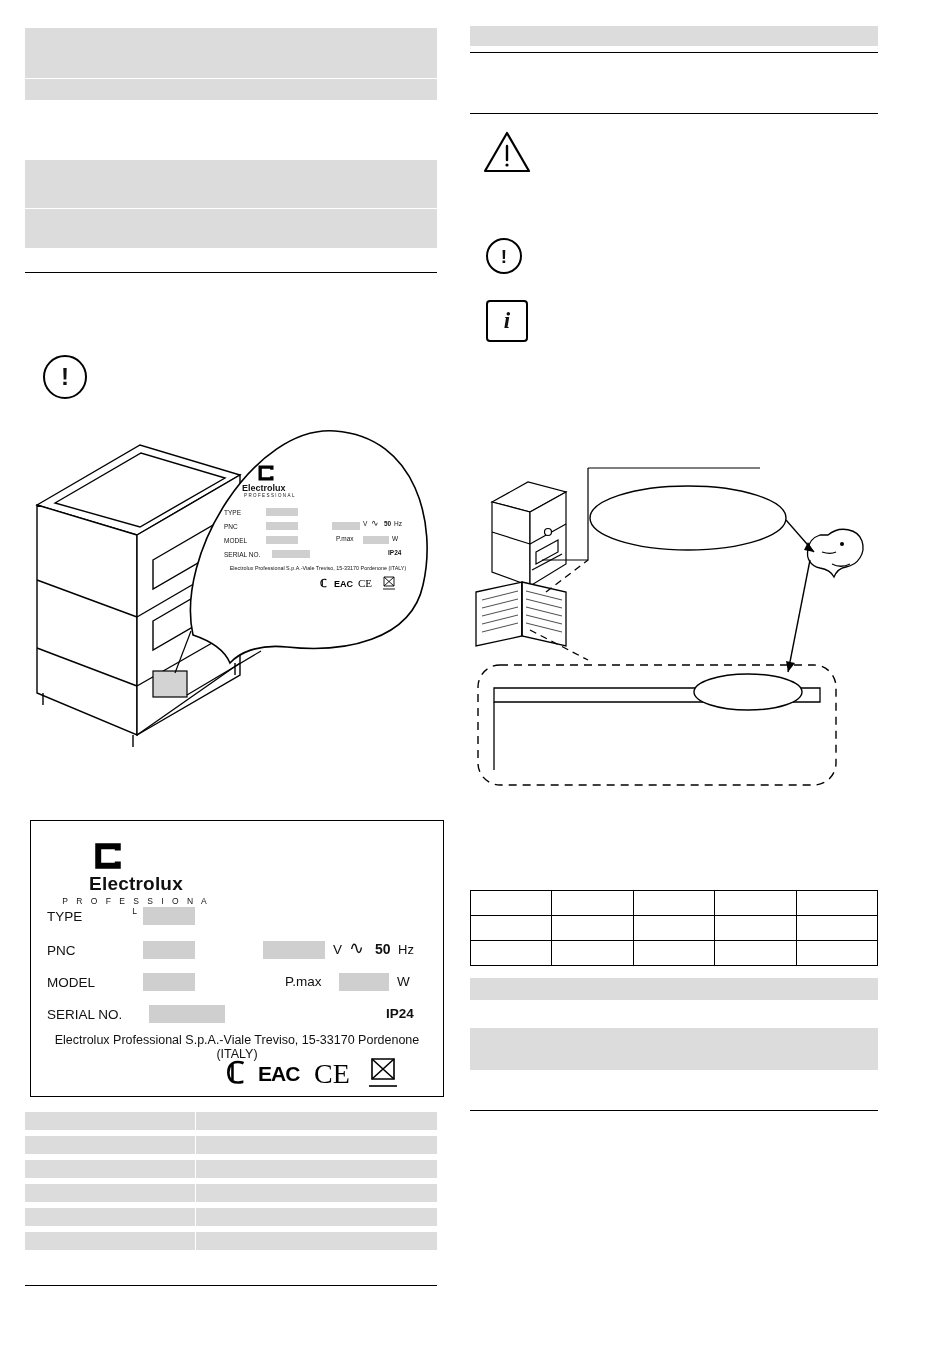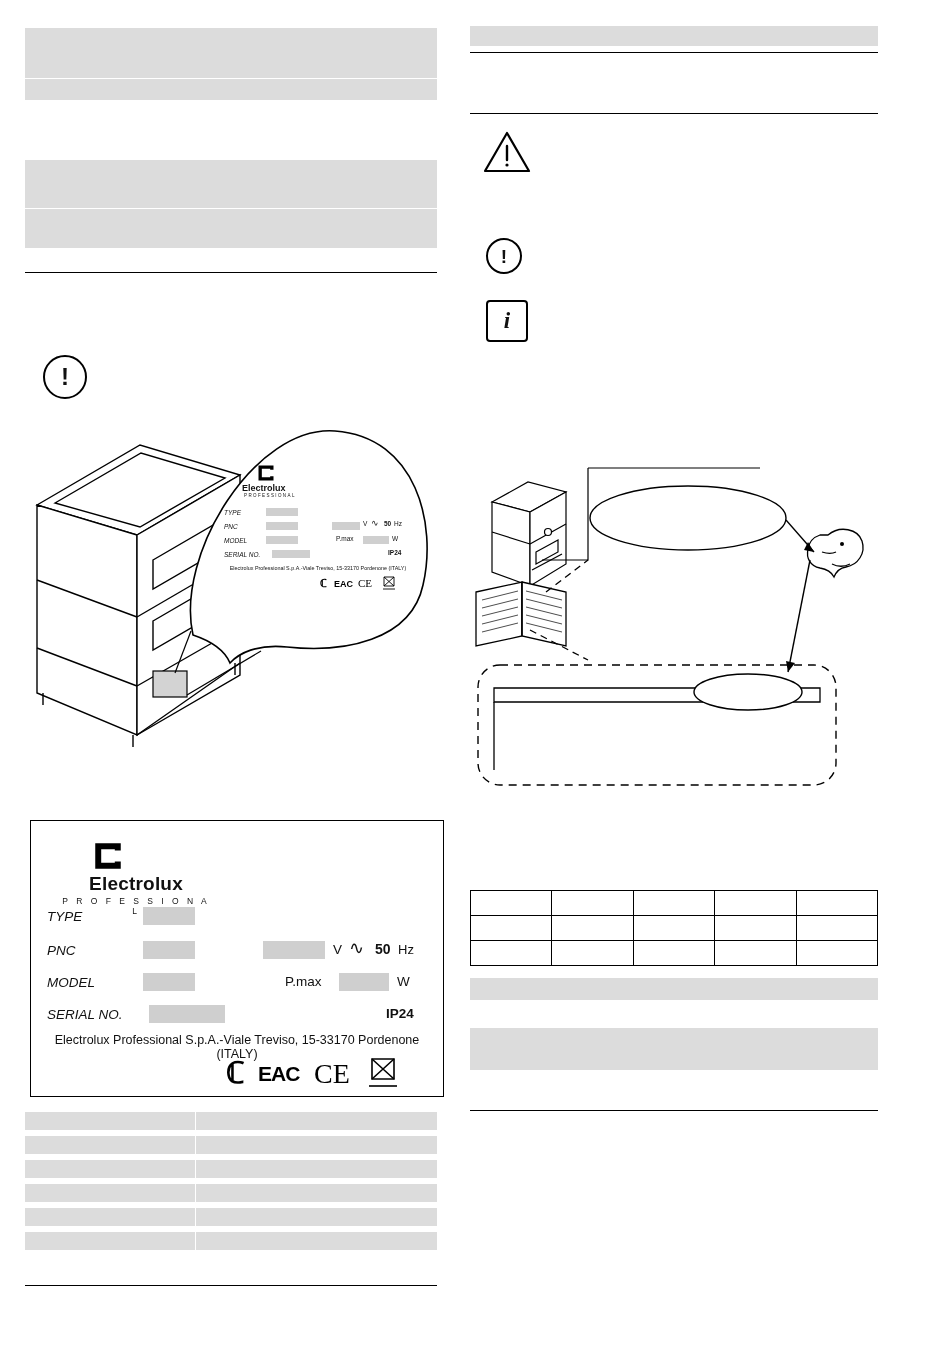--- a/index.html
+++ b/index.html
@@ -49,21 +49,21 @@
 
   
   #plate{
     position:absolute;left:5px;top:820px;width:412px;height:275px;
     border:1.6px solid #000;background:#fff;
   }
   .plate-logo-mark{position:absolute;left:60px;top:18px;width:34px;height:34px;}
   .plate-brand{position:absolute;left:30px;top:52px;width:150px;text-align:center;}
   .plate-brand .b1{font-size:19px;font-weight:bold;letter-spacing:.2px;}
   .plate-brand .b2{font-size:8.5px;letter-spacing:3px;margin-top:1px;}
-  .pl-row{position:absolute;font-size:13.5px;font-style:italic;}
+  .pl-row{position:absolute;font-size:13.5px;}
   .plate-addr{position:absolute;left:14px;top:187px;width:384px;text-align:center;font-size:12.5px;}
   .plate-marks{position:absolute;left:200px;top:212px;width:200px;height:46px;}
 
   
   #ltable{position:absolute;left:0;top:1112px;width:412px;}
   #ltable .r{height:18px;background:#dcdcdc;margin-bottom:6px;position:relative;}
   #ltable .r .vline{position:absolute;left:170px;top:0;width:0;height:18px;border-left:1px solid #fff;}
   #lrule-bottom{position:absolute;left:0;top:1285px;width:412px;border-top:1.6px solid #000;}
 
   

